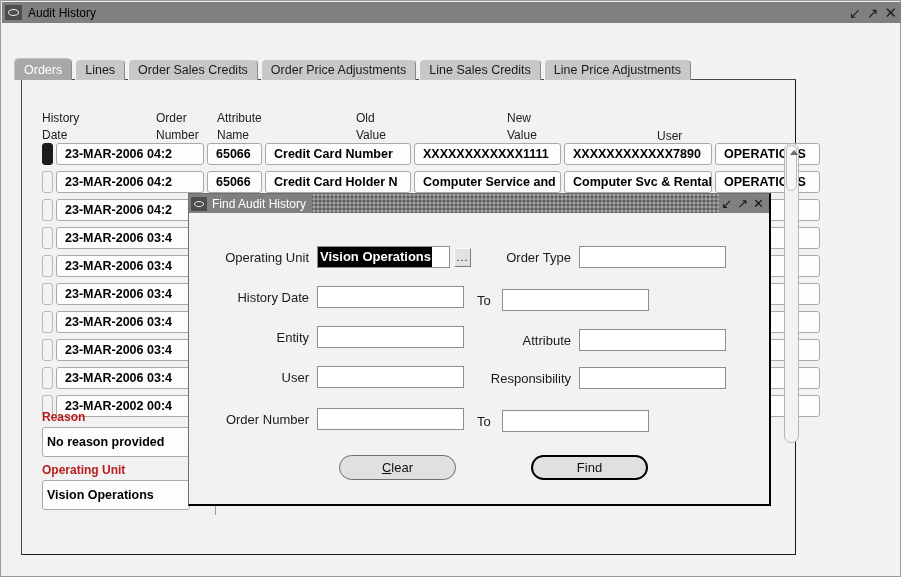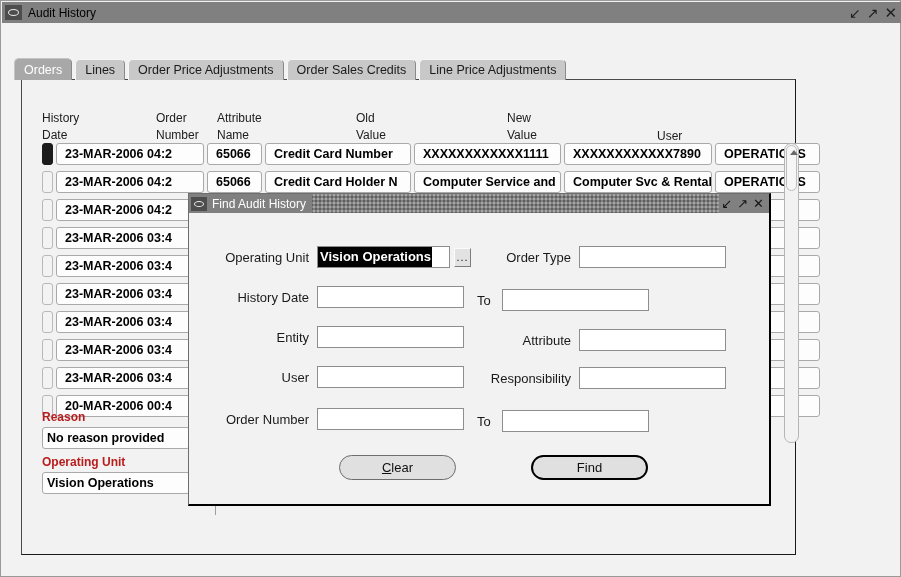--- a/index.html
+++ b/index.html
@@ -144,21 +144,21 @@
   #grid-scroll .uparrow{
     position:absolute; left:3px; top:4px;
     width:0;height:0;border-left:4px solid transparent;border-right:4px solid transparent;
     border-bottom:5px solid #6a6a6a;
   }
 
   
   #reason-block{ position:absolute; left:20px; top:330px; width:160px; }
   .flabel{ font-size:12px; color:#b91c1c; line-height:15px; margin-bottom:2px;font-weight:bold; }
   .fvalue{
-    height:22px; background:#fdfdfd; border:1px solid #a9a9a9; border-radius:3px;
+    height:30px; background:#fdfdfd; border:1px solid #a9a9a9; border-radius:3px;
     font-size:12.5px; font-weight:bold; color:#000;
     display:flex; align-items:center; padding:0 4px;
     overflow:hidden; white-space:nowrap;
   }
   #reason-block .fvalue{ width:148px; }
   .vdiv{
     position:absolute; left:173px; top:0px; width:1px; height:105px;
     background:#9d9d9d;
   }
 
@@ -249,22 +249,23 @@
     <div class="tb-ctrls">
       <span class="tb-btn">↙</span>
       <span class="tb-btn">↗</span>
       <span class="tb-btn close">✕</span>
     </div>
   </div>
 
   <div id="tabstrip">
     <div class="tab sel">Orders</div>
     <div class="tab">Lines</div>
+    <div class="tab">Order Sales Credits</div>
     <div class="tab">Order Price Adjustments</div>
-    <div class="tab">Order Sales Credits</div>
+    <div class="tab">Line Sales Credits</div>
     <div class="tab">Line Price Adjustments</div>
   </div>
 
   <div id="canvas-panel">
 
     <div class="colhead" style="left:20px;  top:30px;">History
 Date</div>
     <div class="colhead" style="left:134px; top:30px;">Order
 Number</div>
     <div class="colhead" style="left:195px; top:30px;">Attribute
@@ -362,21 +363,21 @@
         <div class="cell c-date">23-MAR-2006 03:4</div>
         <div class="cell c-ord">6505</div>
         <div class="cell c-att"></div>
         <div class="cell c-old"></div>
         <div class="cell c-new"></div>
         <div class="cell c-usr"></div>
       </div>
 
       <div class="grow">
         <div class="selbox"></div>
-        <div class="cell c-date">20-MAR-2006 00:4</div>
+        <div class="cell c-date">23-MAR-2002 00:4</div>
         <div class="cell c-ord">6504</div>
         <div class="cell c-att"></div>
         <div class="cell c-old"></div>
         <div class="cell c-new"></div>
         <div class="cell c-usr"></div>
       </div>
     </div>
 
     <div id="grid-scroll">
       <div class="thumb">

